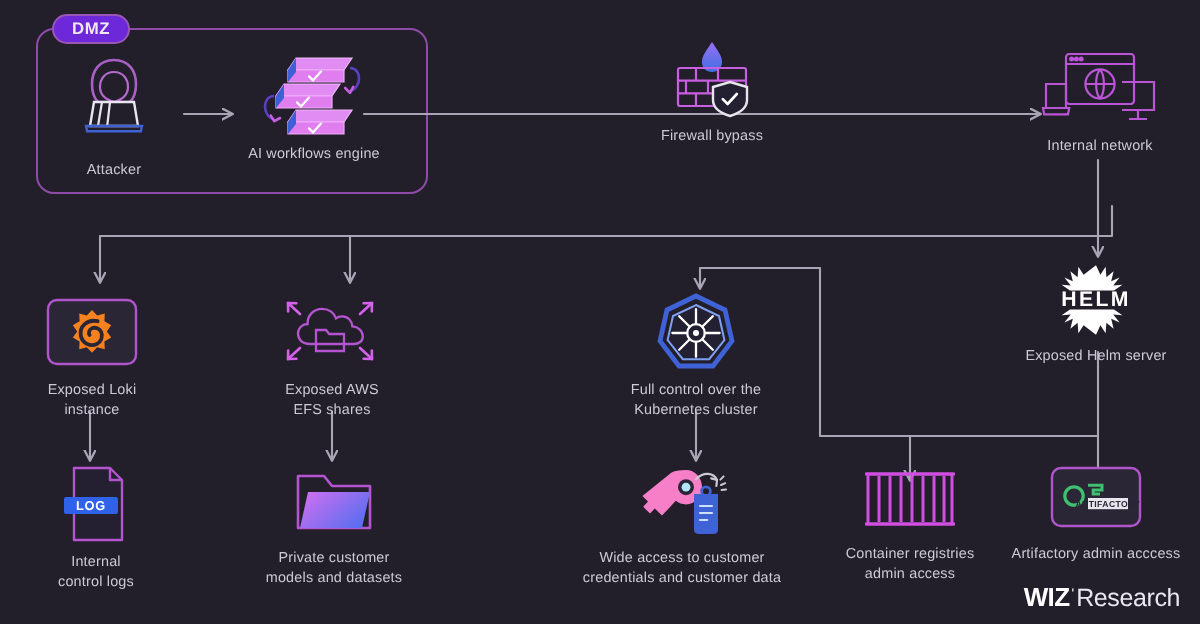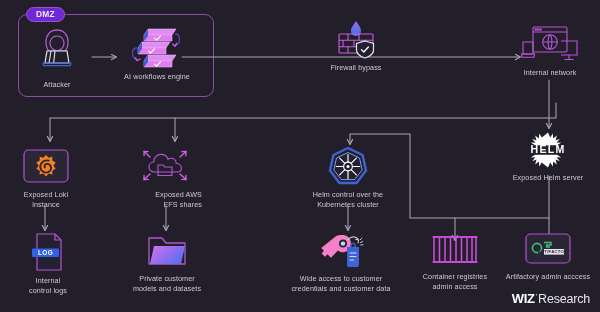--- a/index.html
+++ b/index.html
@@ -174,21 +174,21 @@
       <path d="M6.5,34 L41.5,34" stroke="url(#gBar)" stroke-width="3" stroke-linecap="round"></path>
       <g transform="translate(24,18)">
         <path d="M0,-11 L2.6,-8.2 L6.4,-9.2 L6.2,-5.4 L9.6,-3.4 L7.4,-0.3 L9.6,2.8 L6.2,4.8 L6.4,8.6 L2.6,7.6 L0,10.4 L-2.6,7.6 L-6.4,8.6 L-6.2,4.8 L-9.6,2.8 L-7.4,-0.3 L-9.6,-3.4 L-6.2,-5.4 L-6.4,-9.2 L-2.6,-8.2 Z" fill="#f5821f"></path>
         <path d="M2.8,-5.4 C-2.4,-6.6 -6.4,-2.6 -5.6,1.8 C-4.9,5.6 -0.8,7.6 2.4,6 C4.6,4.9 5.6,2.2 4.6,0 C3.8,-1.8 1.6,-2.6 -0.1,-1.8 C-1.4,-1.2 -1.9,0.4 -1.2,1.5" fill="none" stroke="#2a2636" stroke-width="1.9" stroke-linecap="round"></path>
       </g>
     </svg>
     <div class="cap" style="margin-top:4px">Exposed Loki
 instance</div>
   </div>
 
-  <div class="node" style="left:130px;top:146px;width:72px;text-align:right;">
+  <div class="node" style="left:130px;top:146px;width:72px;">
     <svg class="icon" width="52" height="40" viewBox="0 0 52 40">
       <g fill="none" stroke="#b455cf" stroke-width="1.15">
         <path d="M15,26 C11,26 9,23.6 9,20.8 C9,18 11.2,16 13.8,16 C13.6,11.6 17,8.4 21,8.4 C24.4,8.4 27,10.4 28,13.2 C28.8,12.6 29.8,12.2 31,12.2 C34,12.2 36,14.4 36.2,17.2 C39.2,17.4 41.4,19.6 41.4,22.2 C41.4,24.6 39.4,26 37,26 Z"></path>
         <path d="M18,19 L23,19 L24.6,21 L32,21 L32,29.5 L18,29.5 Z"></path>
       </g>
       <g stroke="#d560ea" stroke-width="1.3" stroke-linecap="round" stroke-linejoin="round" fill="none">
         <path d="M10,11 L4,5.5"></path>
           <path d="M4,5.5 L8.2,5.6 M4,5.5 L4.1,9.7"></path>
         <path d="M40,11 L46,5.5"></path>
           <path d="M46,5.5 L41.8,5.6 M46,5.5 L45.9,9.7"></path>
@@ -207,21 +207,21 @@
       <path d="M21,2 L35.5,9 L39,24.5 L29.5,37 L12.5,37 L3,24.5 L6.5,9 Z" fill="#221f2b" stroke="#3f63d6" stroke-width="2.4"></path>
       <path d="M21,6.5 L32.5,12 L35.2,24 L27.6,33.6 L14.4,33.6 L6.8,24 L9.5,12 Z" fill="#232031" stroke="#7fa0f0" stroke-width="1"></path>
       <g stroke="#ffffff" stroke-width="1.15" fill="none" stroke-linecap="round">
         <circle cx="21" cy="20.5" r="4.4"></circle>
         <path d="M21,16.1 L21,8.6 M21,24.9 L21,32.4 M16.6,20.5 L9.2,20.5 M25.4,20.5 L32.8,20.5
                  M17.9,17.4 L12.6,12.1 M24.1,23.6 L29.4,28.9 M24.1,17.4 L29.4,12.1 M17.9,23.6 L12.6,28.9"></path>
       </g>
       <circle cx="21" cy="20.5" r="1.5" fill="#ffffff"></circle>
       <path d="M10,37.5 L32,37.5" stroke="url(#gBar)" stroke-width="2.4" stroke-linecap="round"></path>
     </svg>
-    <div class="cap" style="margin-top:4px">Helm control over the
+    <div class="cap" style="margin-top:4px">Full control over the
 Kubernetes cluster</div>
   </div>
 
   <div class="node" style="left:500px;top:130px;width:96px;">
     <svg class="icon" width="54" height="40" viewBox="0 0 54 40">
       <g fill="#ffffff">
         <path d="M27,2.6 L29.2,7.4 L31.8,3.4 L32.2,8.6 L35.8,5.6 L34.6,10.6 L38.8,8.8 L35.6,12.8 L40.2,12.4 L36,15.2 L14,15.2 L9.8,12.4 L14.4,12.8 L11.2,8.8 L15.4,10.6 L14.2,5.6 L17.8,8.6 L18.2,3.4 L20.8,7.4 Z"></path>
         <path d="M27,37.4 L29.2,32.6 L31.8,36.6 L32.2,31.4 L35.8,34.4 L34.6,29.4 L38.8,31.2 L35.6,27.2 L40.2,27.6 L36,24.8 L14,24.8 L9.8,27.6 L14.4,27.2 L11.2,31.2 L15.4,29.4 L14.2,34.4 L17.8,31.4 L18.2,36.6 L20.8,32.6 Z"></path>
       </g>
       <text x="27" y="23.2" text-anchor="middle" font-family="Liberation Sans, sans-serif" font-size="10.6" font-weight="bold" fill="#ffffff" letter-spacing="1.2">HELM</text>

